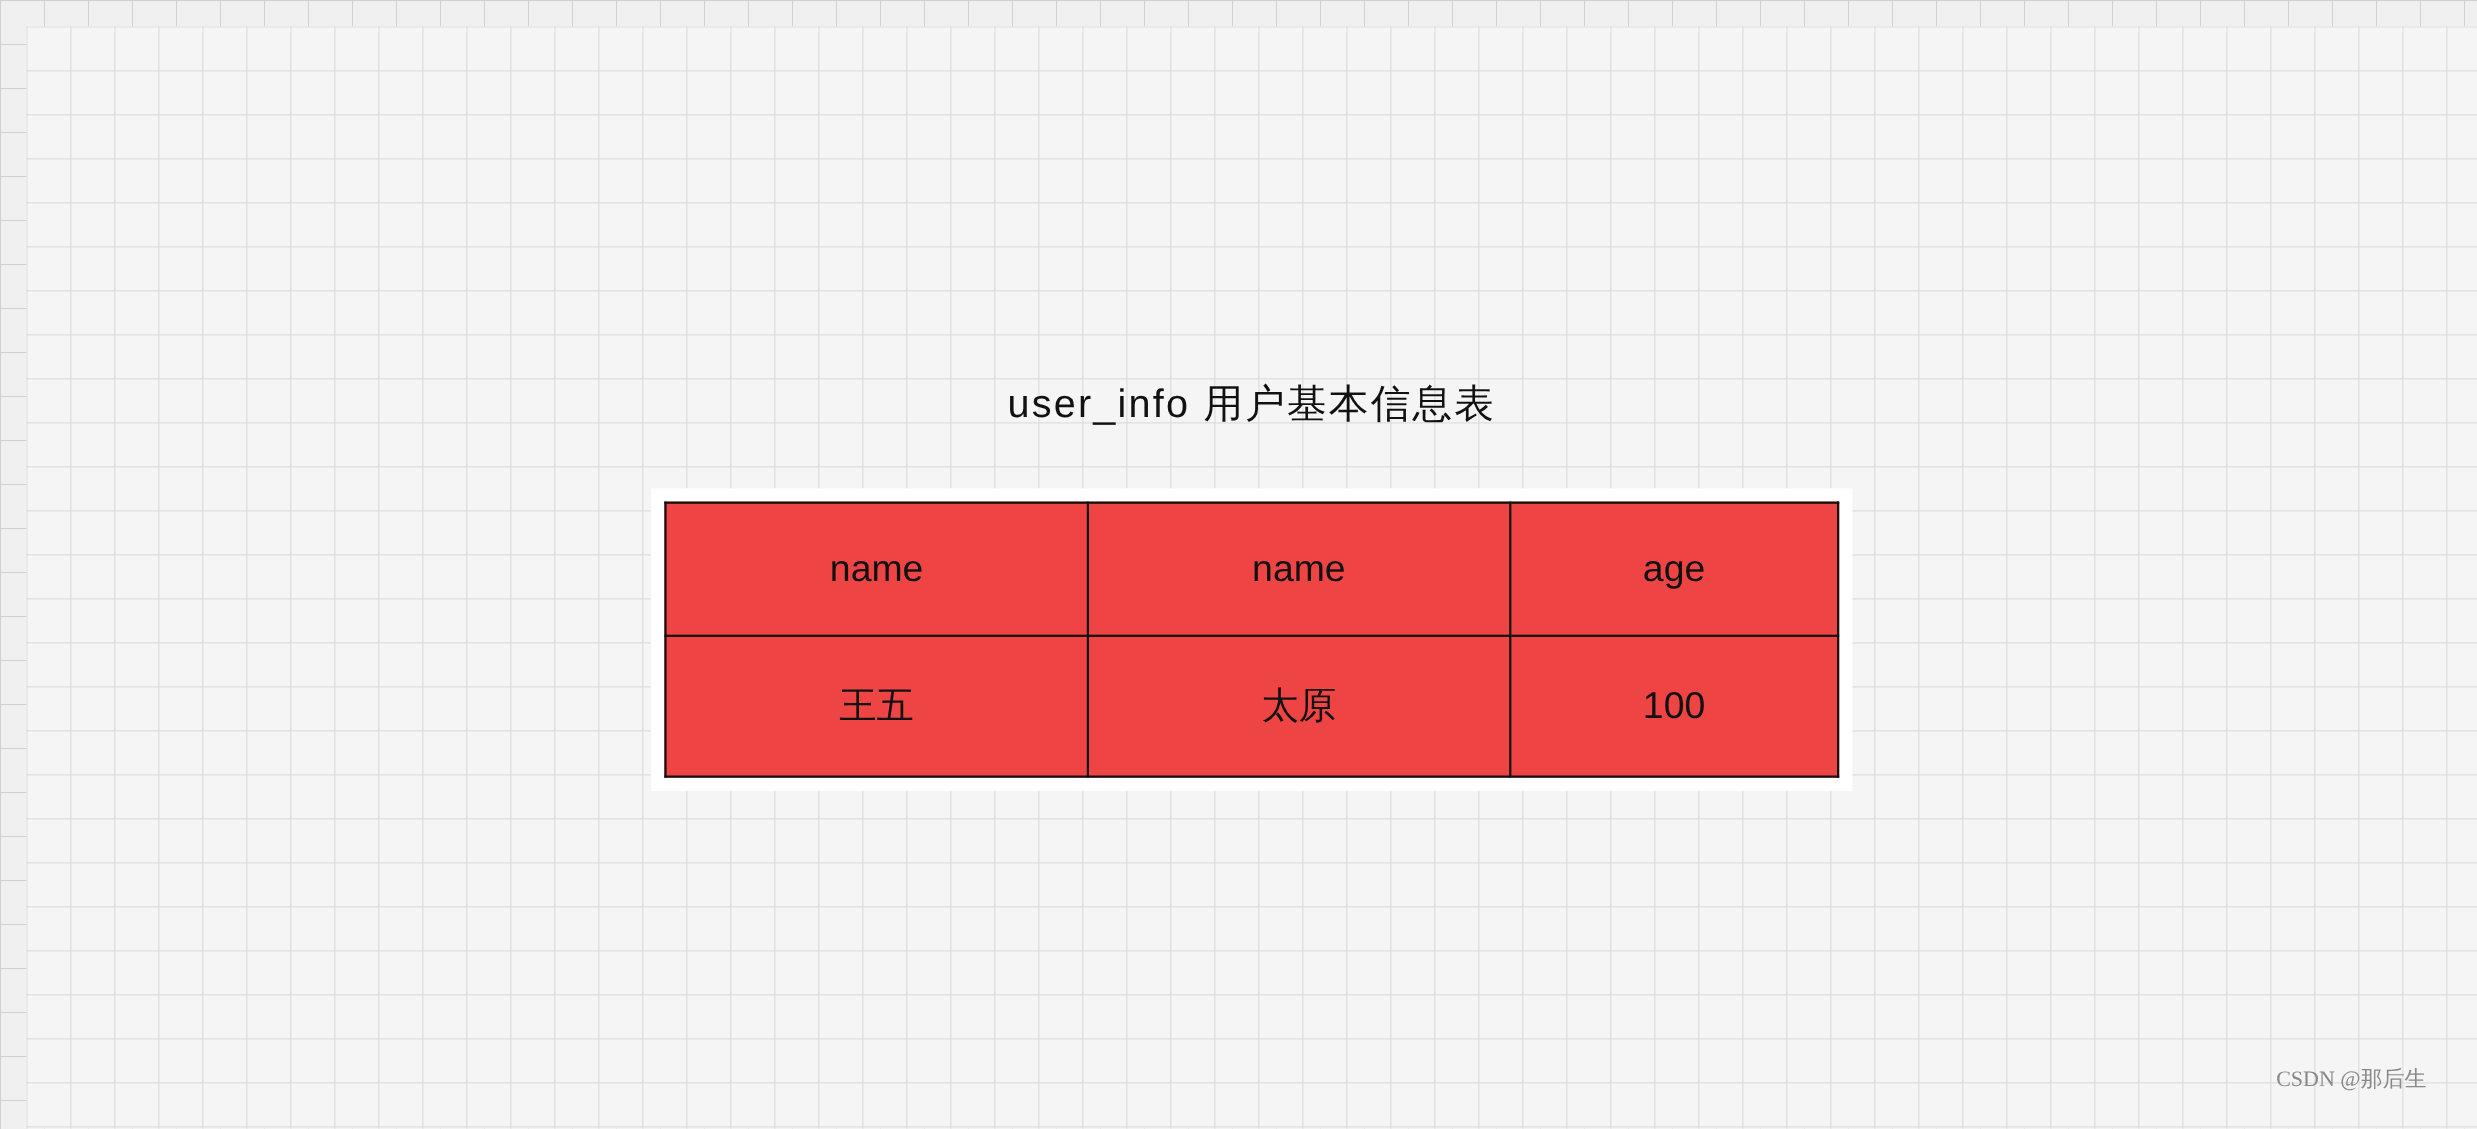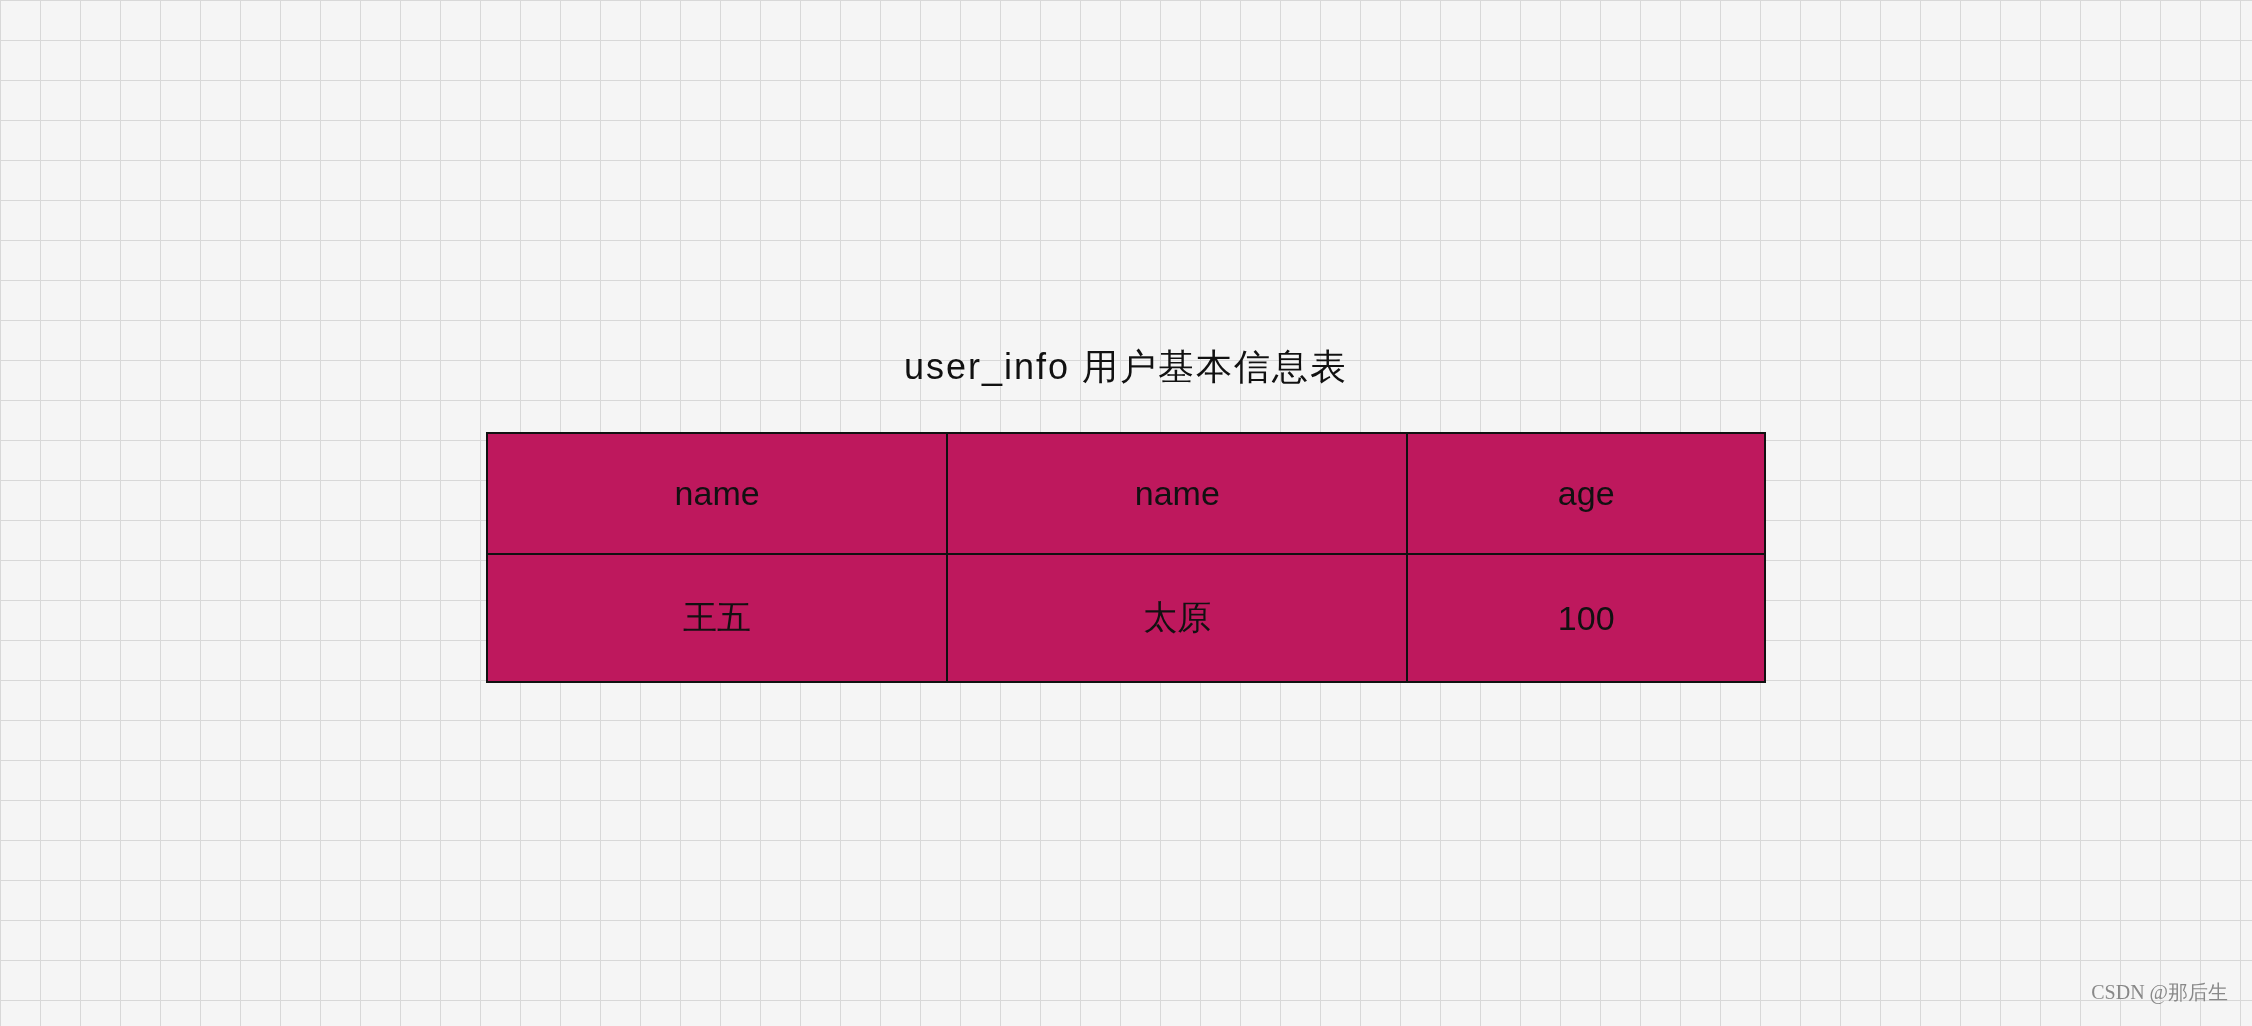--- a/index.html
+++ b/index.html
@@ -1,17 +1,17 @@
 <!DOCTYPE html>
 <html><head>
   <meta charset="utf-8">
   <style>
     * {
       margin: 0;
-      padding: 0;
+      padding: 12px;
       box-sizing: border-box;
     }
 
     body {
       width: 2252px;
       height: 1026px;
       background-color: #f0f0f0;
       background-image:
         linear-gradient(to right, #d0d0d0 1px, transparent 1px),
         linear-gradient(to bottom, #d0d0d0 1px, transparent 1px);
@@ -45,42 +45,42 @@
       font-family: "SimHei", "STHeiti", "Microsoft YaHei", sans-serif;
       letter-spacing: 2px;
     }
 
     .table-wrapper {
       background: white;
     }
 
     table {
       border-collapse: collapse;
-      width: 1280px;
-      background: #be185d;
+      width: 1068px;
+      background: #ef4444;
     }
 
     th, td {
       border: 2px solid #111;
       text-align: center;
       font-size: 34px;
       padding: 40px 20px;
       font-family: "SimHei", "STHeiti", "Microsoft YaHei", sans-serif;
       font-weight: normal;
       color: #111;
     }
 
     th {
       font-weight: normal;
     }
 
     .watermark {
       position: fixed;
       bottom: 20px;
-      right: 24px;
+      right: 34px;
       font-size: 20px;
       color: #888;
       font-family: "SimSun", serif;
     }
   </style>
 </head>
 <body>
 
 <div class="page-container">
   <h1 class="title">user_info 用户基本信息表</h1>

